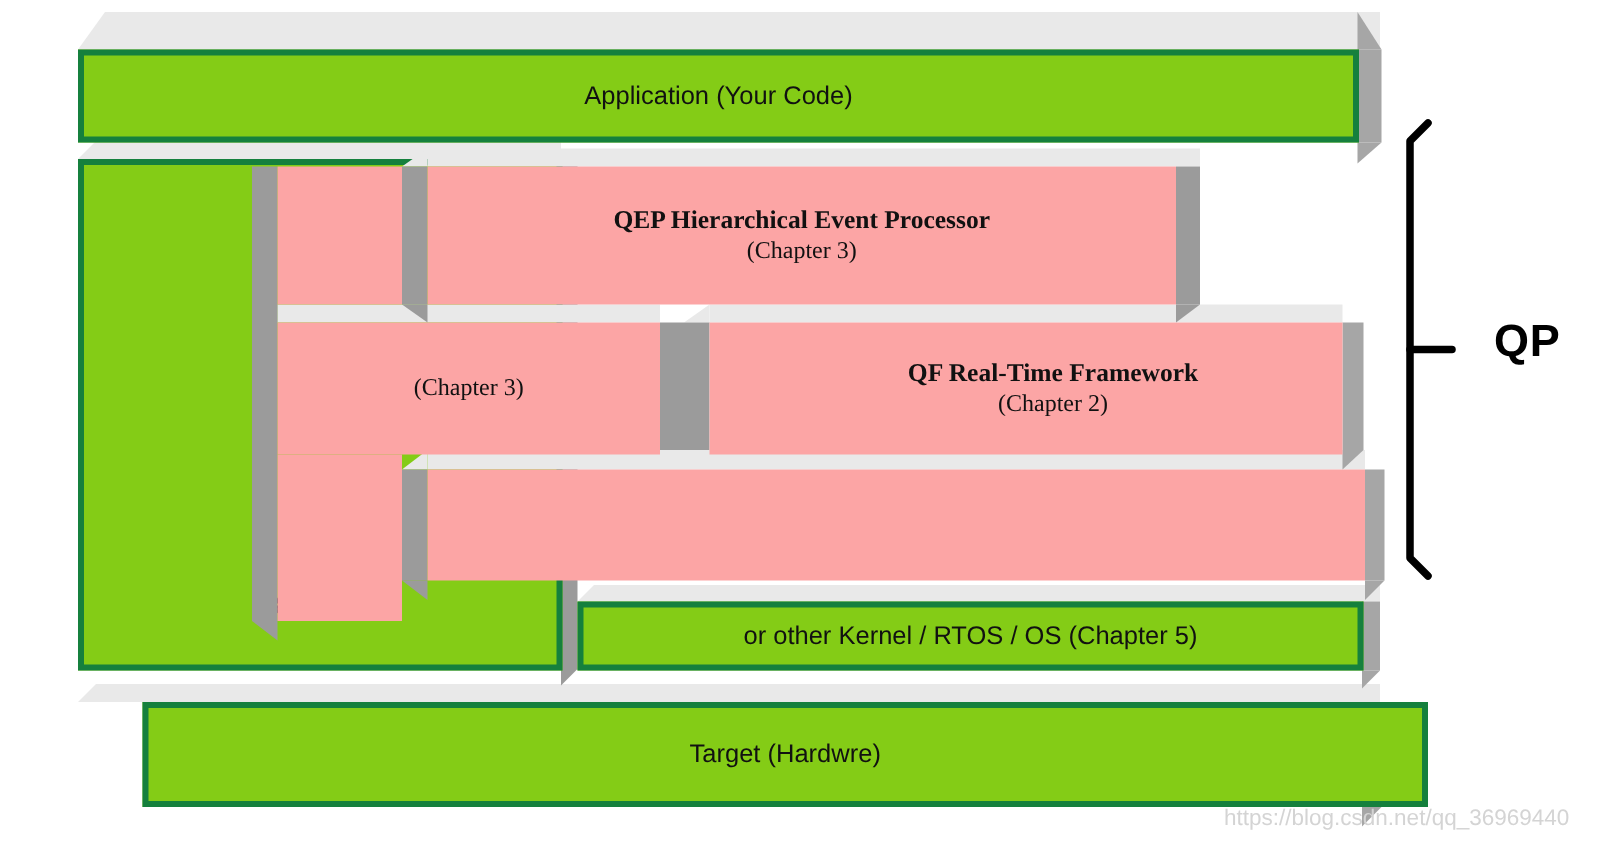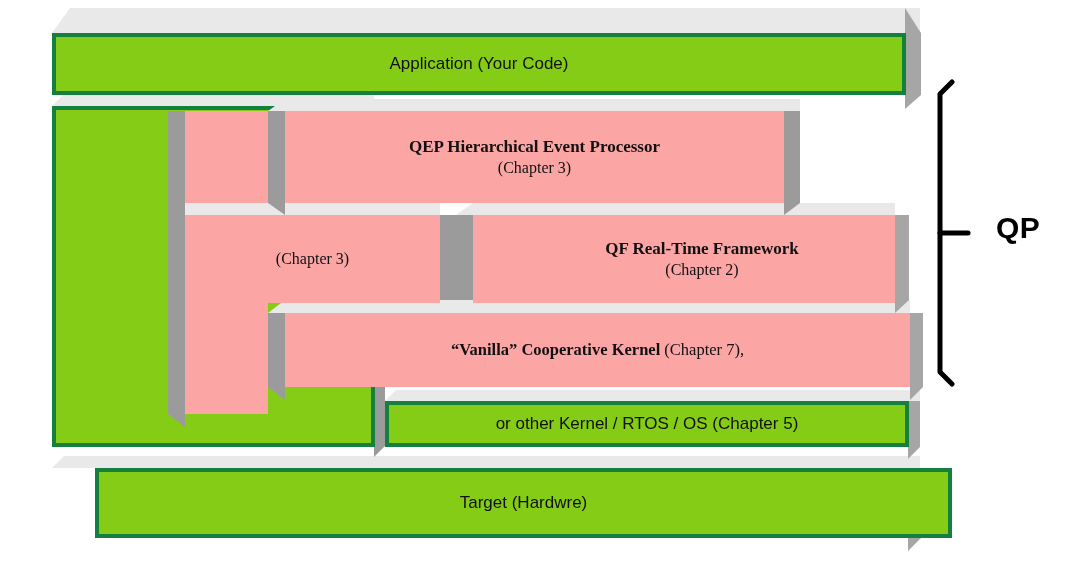--- a/index.html
+++ b/index.html
@@ -135,23 +135,20 @@
   </div>
 
   <div class="blk">
     <div class="top" style="left:285px; top:300px; width:625px; height:13px;"></div>
     <div class="bevel" style="left:268px; top:300px; border-bottom:13px solid #e9e9e9; border-left:17px solid transparent;"></div>
     <div class="side" style="left:268px; top:313px; width:17px; height:74px;"></div>
     <div class="bevel" style="left:268px; top:387px; border-top:13px solid #9b9b9b; border-left:17px solid transparent;"></div>
     <div class="side-light" style="left:910px; top:313px; width:13px; height:74px;"></div>
     <div class="bevel" style="left:910px; top:387px; border-top:13px solid #a6a6a6; border-right:13px solid transparent;"></div>
     <div class="face face-gray" style="left:285px; top:313px; width:625px; height:74px;">
-      <span class="line-mixed">
-        <b>“Vanilla” Cooperative Kernel</b><span> (Chapter 7),</span>
-      </span>
     </div>
   </div>
 
   <div class="blk">
     <div class="top" style="left:185px; top:203px; width:255px; height:12px;"></div>
     <div class="bevel" style="left:168px; top:203px; border-bottom:12px solid #e9e9e9; border-left:17px solid transparent;"></div>
     <div class="side" style="left:168px; top:111px; width:17px; height:303px;"></div>
     <div class="bevel" style="left:168px; top:414px; border-top:13px solid #9b9b9b; border-left:17px solid transparent;"></div>
     <div class="side" style="left:440px; top:215px; width:16px; height:85px;"></div>
     <div class="face face-gray" style="left:185px; top:215px; width:255px; height:88px;">
@@ -197,14 +194,15 @@
       <span class="tplain">Application (Your Code)</span>
     </div>
   </div>
 
   <svg class="bracket" style="left:930px; top:78px;" width="60" height="310" viewBox="0 0 60 310">
     <path d="M 22 4 L 10 16 L 10 294 L 22 306" fill="none" stroke="#000000" stroke-width="5" stroke-linecap="round" stroke-linejoin="round"></path>
     <path d="M 10 155 L 38 155" fill="none" stroke="#000000" stroke-width="5" stroke-linecap="round"></path>
   </svg>
   <span class="qp-label" style="left:996px; top:211px;">QP</span>
 
+  <span class="watermark" style="left:816px; top:537px;">https://blog.csdn.net/qq_36969440</span>
 
 </div>
 
 </body></html>

